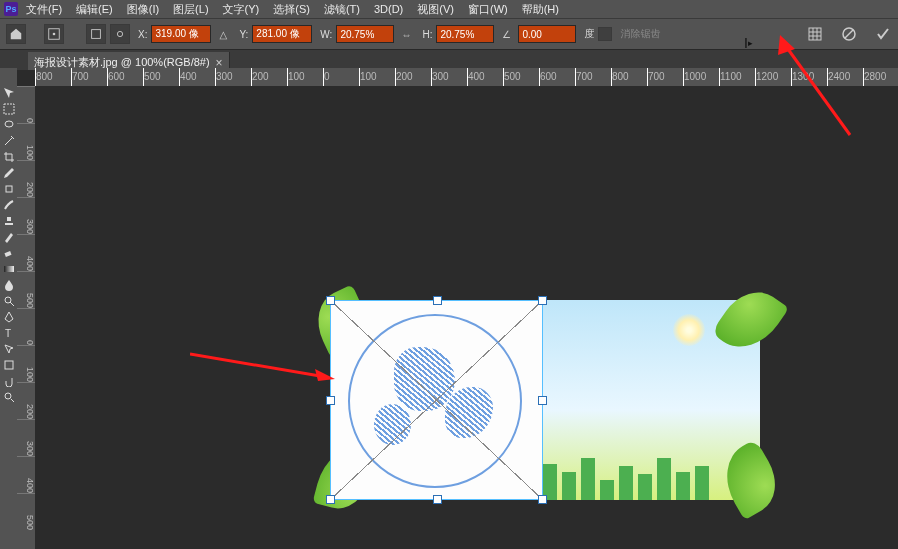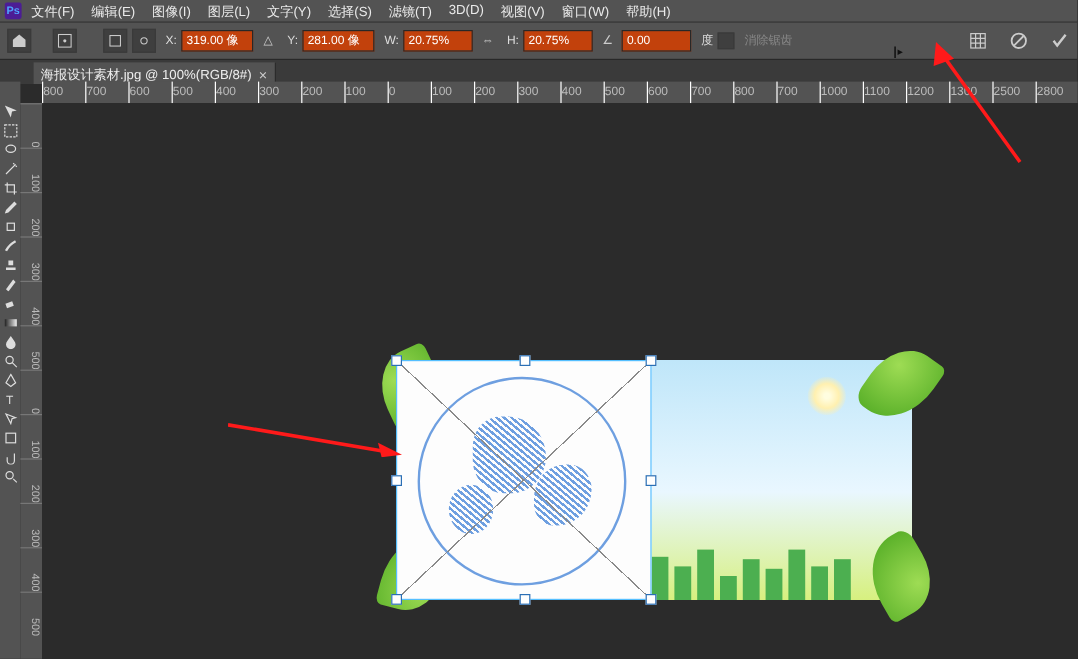--- a/index.html
+++ b/index.html
@@ -162,21 +162,21 @@
     <span>400</span>
     <span>500</span>
     <span>600</span>
     <span>700</span>
     <span>800</span>
     <span>700</span>
     <span>1000</span>
     <span>1100</span>
     <span>1200</span>
     <span>1300</span>
-    <span>2500</span>
+    <span>2400</span>
     <span>2800</span>
   </div>
 
 <div class="toolbox">
   <div class="tool">
       <svg viewBox="0 0 12 12">
         <path d="M1 1l10 4-4 1-1 5z" fill="#ddd"></path>
       </svg>
     </div>
   <div class="tool">

